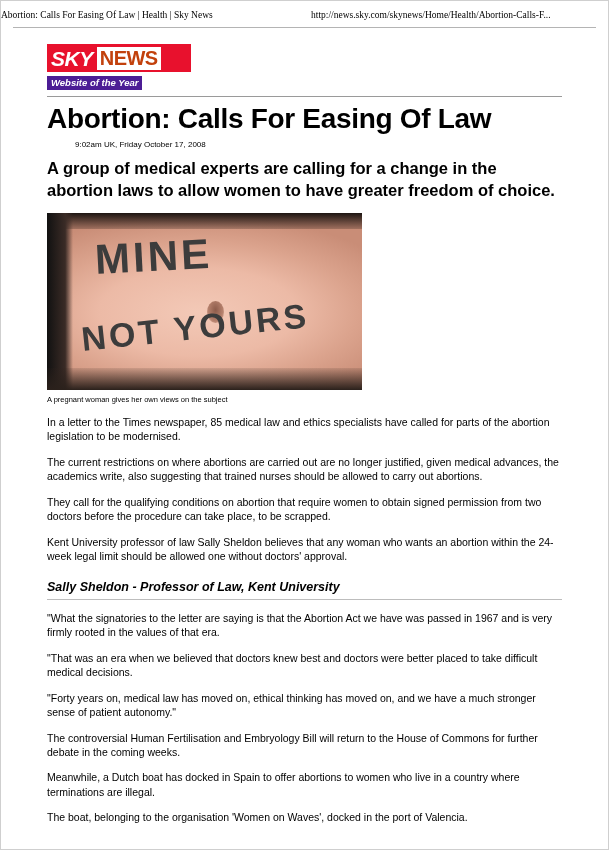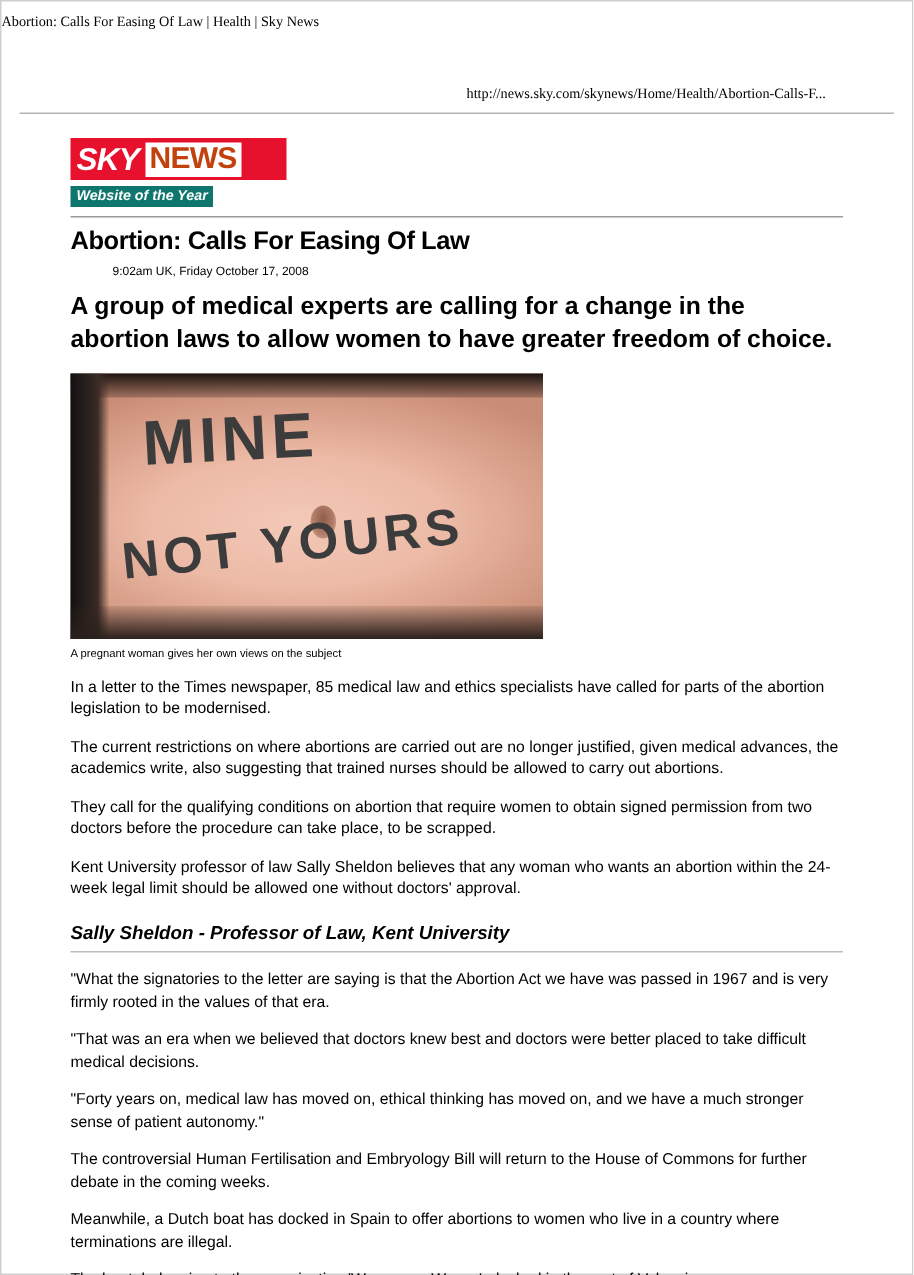--- a/index.html
+++ b/index.html
@@ -35,21 +35,20 @@
   }
   .print-header .doc-title {
     width: 300px;
     white-space: nowrap;
     overflow: hidden;
   }
   .print-header .doc-url {
     margin-left: 10px;
     white-space: nowrap;
     overflow: hidden;
-    margin-top: 48px;
   }
   .hr-top {
     border: none;
     border-top: 1px solid #b4b4b4;
     margin: 6px 12px 0 12px;
   }
   .content {
     padding: 0 46px 0 46px;
   }
   
@@ -79,38 +78,38 @@
     color: #c2410c;
     font-family: "Liberation Sans", sans-serif;
     font-weight: bold;
     font-size: 20px;
     letter-spacing: -0.5px;
     line-height: 1;
     padding: 1px 3px 2px 3px;
     margin-left: 4px;
   }
   .logo-tag {
-    background: #0f766e;
+    background: #4c1d95;
     color: #ffffff;
     font-family: "Liberation Sans", sans-serif;
     font-size: 9.5px;
     font-weight: bold;
     font-style: italic;
     padding: 1px 4px 2px 4px;
     margin-top: 1px;
     display: inline-block;
   }
   .rule-under-logo {
     border: none;
     border-top: 1px solid #9a9a9a;
     margin: 6px 0 0 0;
   }
   h1.headline {
     font-family: "Liberation Sans", sans-serif;
-    font-size: 17px;
+    font-size: 28px;
     font-weight: bold;
     margin: 7px 0 0 0;
     letter-spacing: -0.3px;
     line-height: 1.1;
   }
   .timestamp {
     font-family: "Liberation Sans", sans-serif;
     font-size: 8px;
     margin-top: 5px;
     color: #000;

